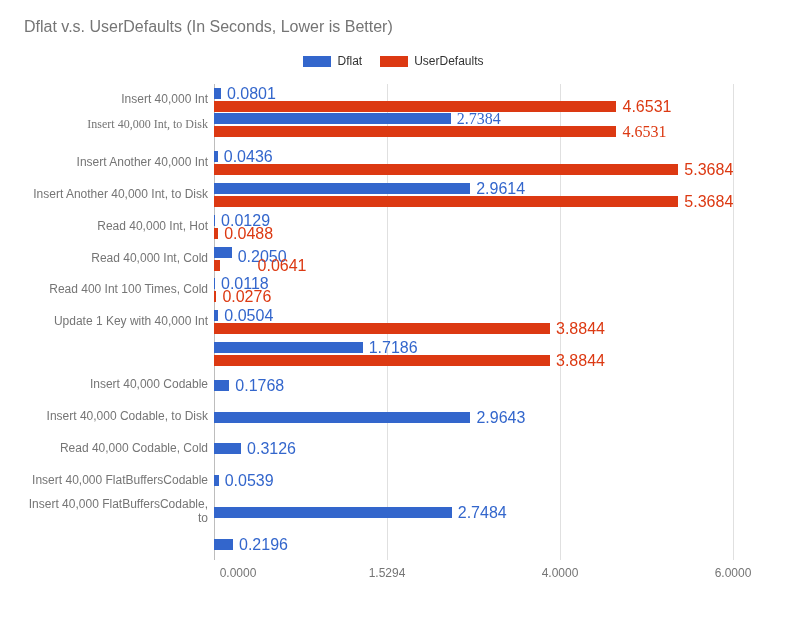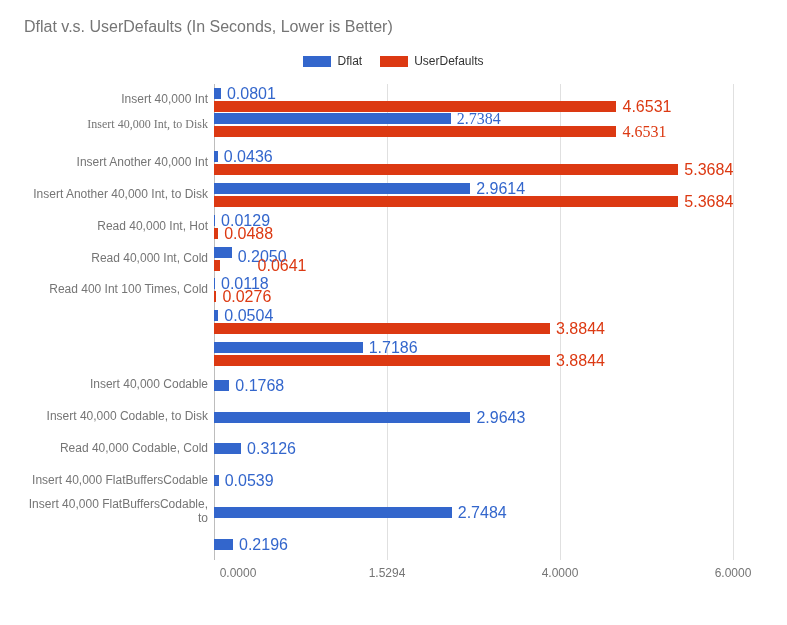--- a/index.html
+++ b/index.html
@@ -163,20 +163,21 @@
         <div class="value-label ud" style="top: 16.8667px; left: 11.5447px; padding-left: 32px;">0.0641</div>
       </div>
       <div class="group" style="top: 190.4px; height: 31.7333px;">
         <div class="cat-label">Read 400 Int 100 Times, Cold</div>
         <div class="bar dflat" style="top: 3.86667px; width: 1.0207px;"></div>
         <div class="value-label dflat" style="top: 3.86667px; left: 7.0207px;">0.0118</div>
         <div class="bar ud" style="top: 16.8667px; width: 2.3874px;"></div>
         <div class="value-label ud" style="top: 16.8667px; left: 8.3874px;">0.0276</div>
       </div>
       <div class="group" style="top: 222.133px; height: 31.7333px;">
+        <div class="cat-label">Update 1 Key with 40,000 Int</div>
         <div class="bar dflat" style="top: 3.86667px; width: 4.3596px;"></div>
         <div class="value-label dflat" style="top: 3.86667px; left: 10.3596px;">0.0504</div>
         <div class="bar ud" style="top: 16.8667px; width: 336.001px;"></div>
         <div class="value-label ud" style="top: 16.8667px; left: 342.001px;">3.8844</div>
       </div>
       <div class="group" style="top: 253.867px; height: 31.7333px;">
         <div class="bar dflat" style="top: 3.86667px; width: 148.659px;"></div>
         <div class="value-label dflat" style="top: 3.86667px; left: 154.659px;">1.7186</div>
         <div class="bar ud" style="top: 16.8667px; width: 336.001px;"></div>
         <div class="value-label ud" style="top: 16.8667px; left: 342.001px;">3.8844</div>

